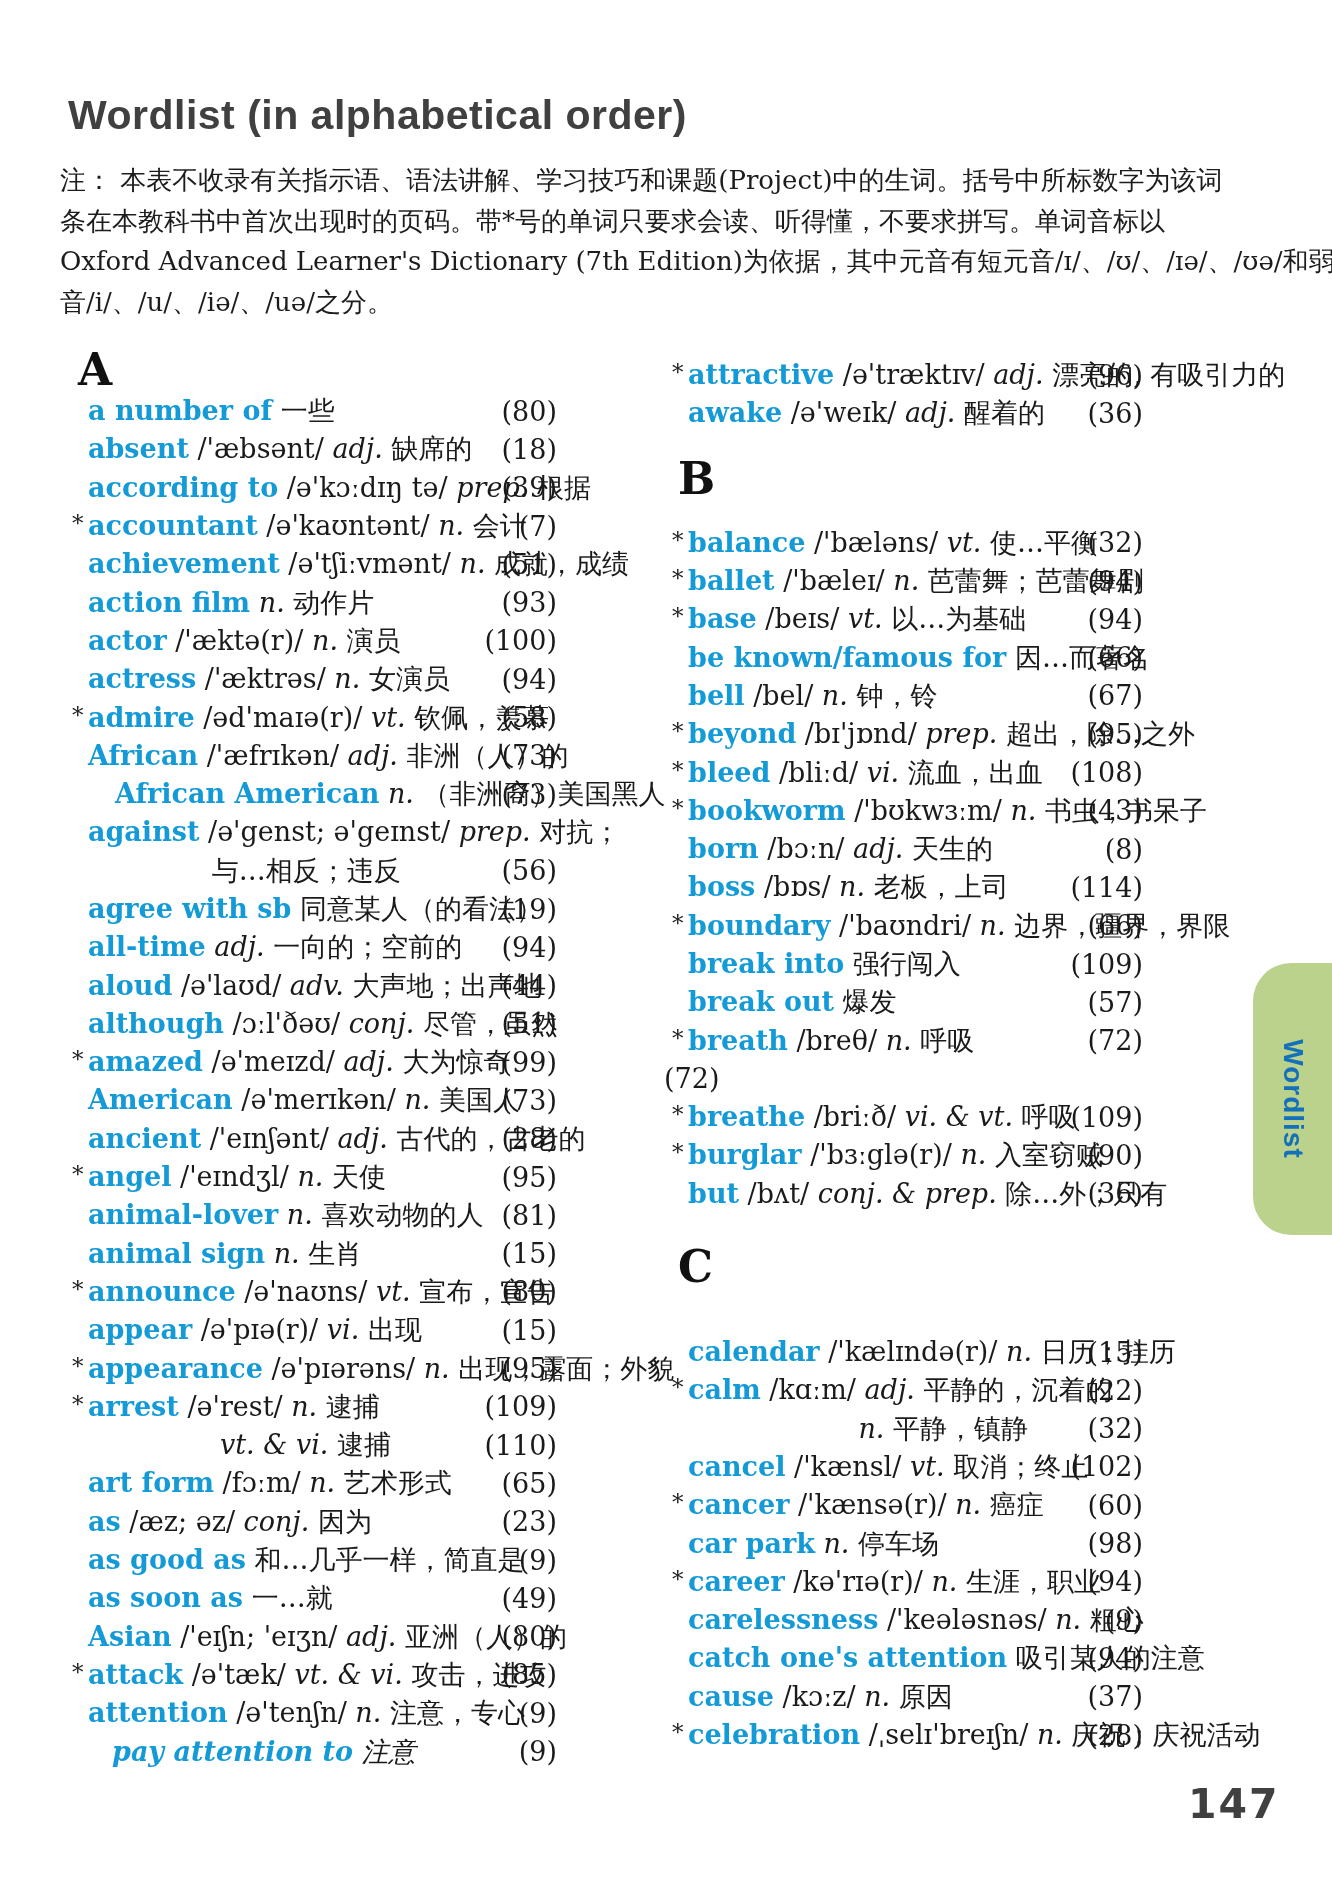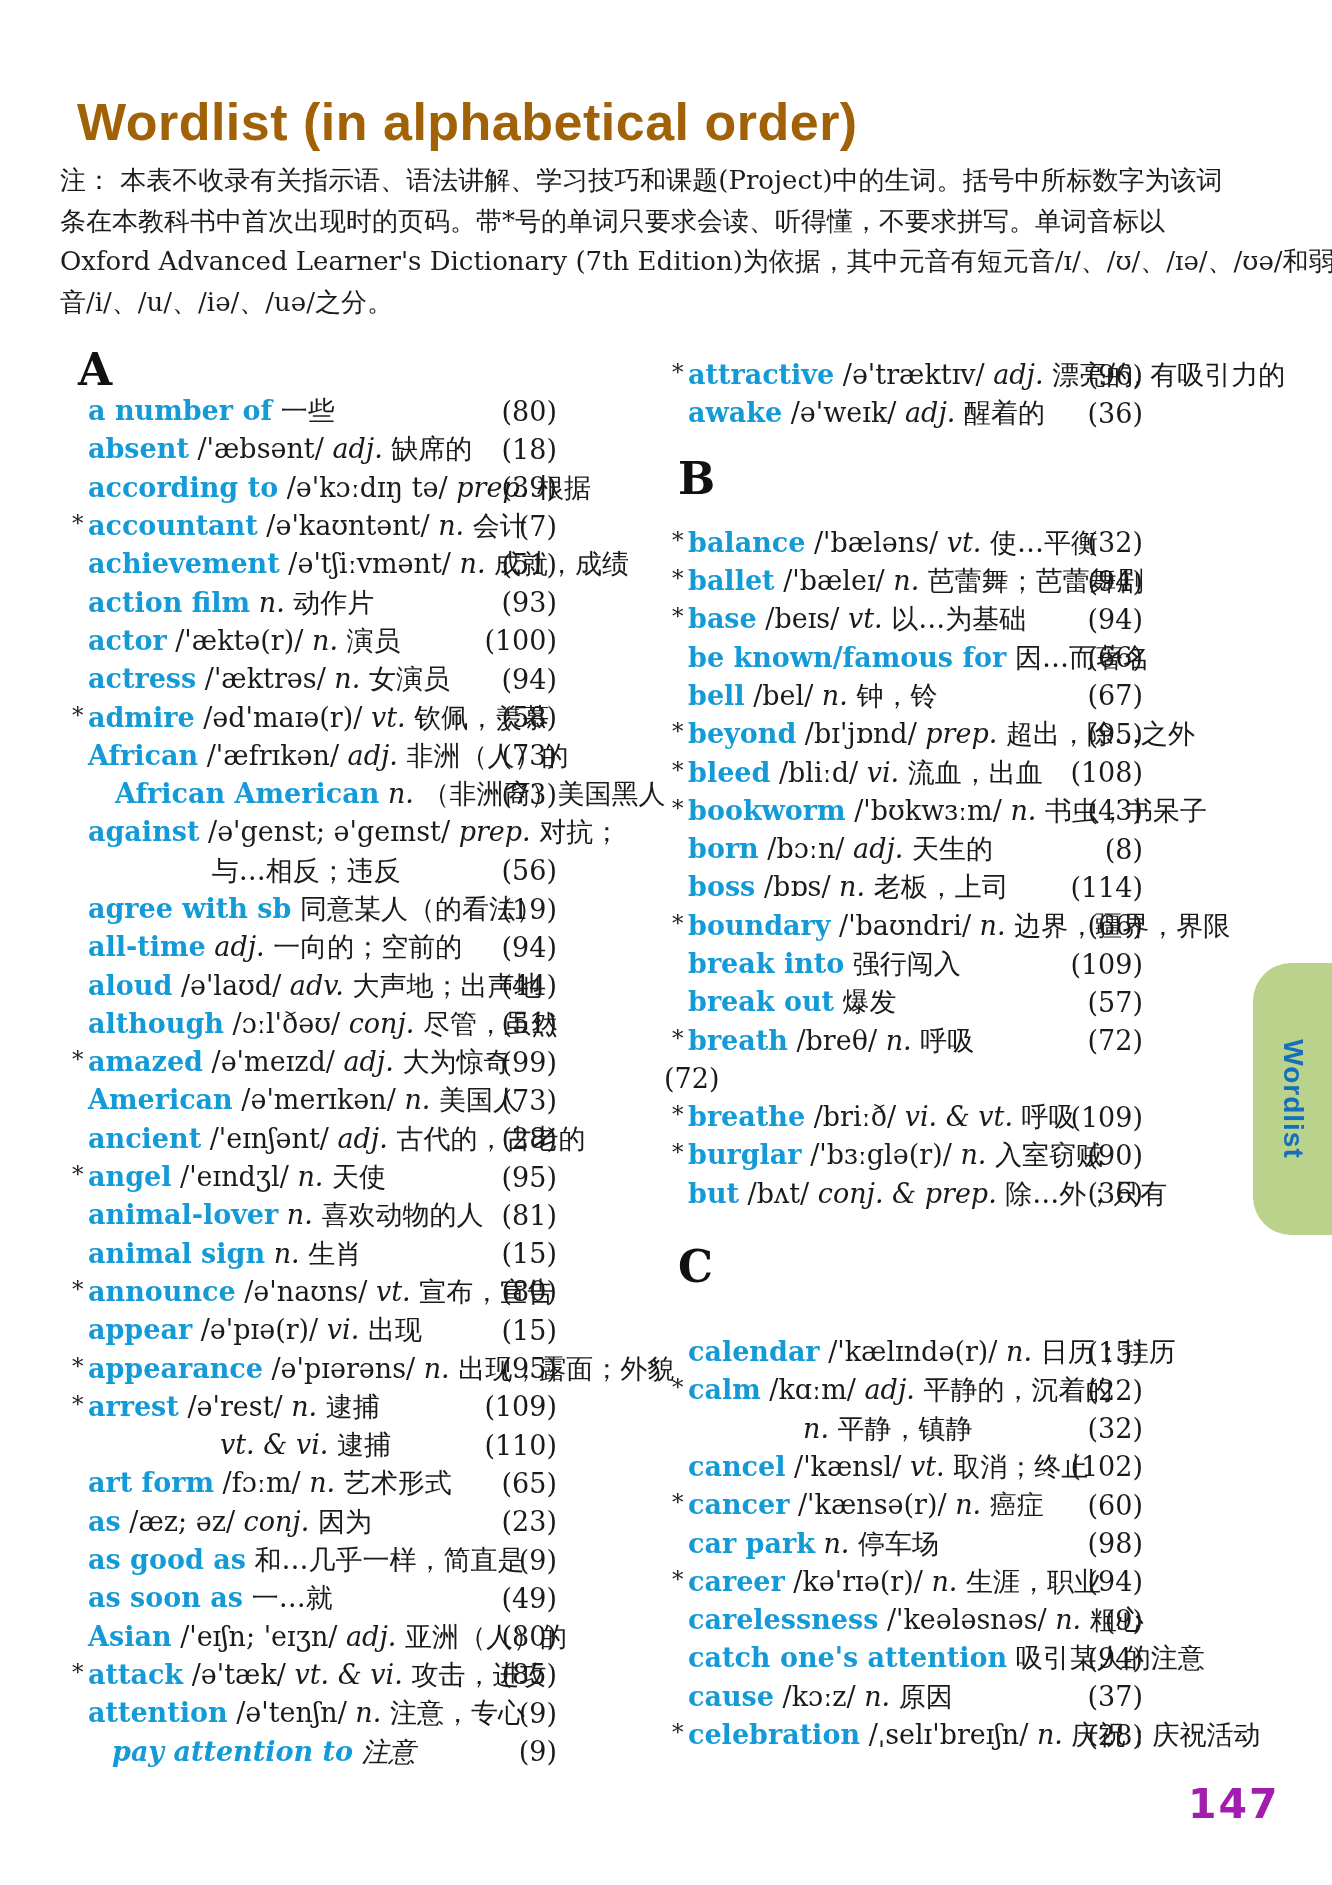--- a/index.html
+++ b/index.html
@@ -2,23 +2,23 @@
 <html><head>
 <meta charset="utf-8">
 <style>
   html,body{margin:0;padding:0;background:#e8e8e8;}
   .page{
     position:relative;width:1332px;height:1885px;background:#ffffff;
     font-family:"DejaVu Serif","Liberation Serif",serif;color:#1a1a1a;
     overflow:hidden;margin:0 auto;
   }
   .title{
-    position:absolute;left:77px;top:92px;
+    position:absolute;left:68px;top:92px;
     font-family:"Liberation Sans","DejaVu Sans",sans-serif;
-    font-weight:bold;font-size:52px;color:#a16207;letter-spacing:0.5px;
+    font-weight:bold;font-size:41px;color:#404040;letter-spacing:0.5px;
   }
   .note{
     position:absolute;left:60px;top:160px;width:1218px;
     font-size:26px;line-height:40.5px;color:#1c1c1c;
   }
   .note div{white-space:nowrap;}
   .col{position:absolute;top:344px;}
   #col-left{left:60px;width:497px;}
   #col-right{left:660px;width:483px;}
   .sec-header{
@@ -40,21 +40,21 @@
   }
   .tab-label{
     position:absolute;left:50%;top:50%;
     transform:translate(-50%,-50%) rotate(90deg);
     font-family:"Liberation Sans","DejaVu Sans",sans-serif;font-weight:bold;
     font-size:28px;color:#1470b8;white-space:nowrap;letter-spacing:1px;
   }
   .folio{
     position:absolute;left:1188px;top:1780px;
     font-family:"DejaVu Sans","Liberation Sans",sans-serif;font-weight:bold;
-    font-size:41px;color:#a21caf;letter-spacing:2px;
+    font-size:41px;color:#404040;letter-spacing:2px;
   }
 </style>
 </head>
 <body>
 
 <div class="page">
   <div class="title">Wordlist (in alphabetical order)</div>
   <div class="note" id="note-block">
       <div>注： 本表不收录有关指示语、语法讲解、学习技巧和课题(Project)中的生词。括号中所标数字为该词</div>
       <div>条在本教科书中首次出现时的页码。带*号的单词只要求会读、听得懂，不要求拼写。单词音标以</div>
@@ -300,21 +300,21 @@
       <div class="rows" style="margin-top: 44px;">
         <div class="row">
           <div class="rc"><span class="hw">calendar</span> <span class="ph">/'kælɪndə(r)/</span> <span class="pos">n.</span> <span class="def">日历；挂历</span></div>
           <span class="pg">(15)</span>
         </div>
         <div class="row">
           <div class="rc"><span class="star">*</span><span class="hw">calm</span> <span class="ph">/kɑːm/</span> <span class="pos">adj.</span> <span class="def">平静的，沉着的</span></div>
           <span class="pg">(22)</span>
         </div>
         <div class="row">
-          <div class="rc" style="padding-left: 143px;"><span class="pos">n.</span> <span class="def">平静，镇静</span></div>
+          <div class="rc" style="padding-left: 143px; text-align: center;"><span class="pos">n.</span> <span class="def">平静，镇静</span></div>
           <span class="pg">(32)</span>
         </div>
         <div class="row">
           <div class="rc"><span class="hw">cancel</span> <span class="ph">/'kænsl/</span> <span class="pos">vt.</span> <span class="def">取消；终止</span></div>
           <span class="pg">(102)</span>
         </div>
         <div class="row">
           <div class="rc"><span class="star">*</span><span class="hw">cancer</span> <span class="ph">/'kænsə(r)/</span> <span class="pos">n.</span> <span class="def">癌症</span></div>
           <span class="pg">(60)</span>
         </div>

